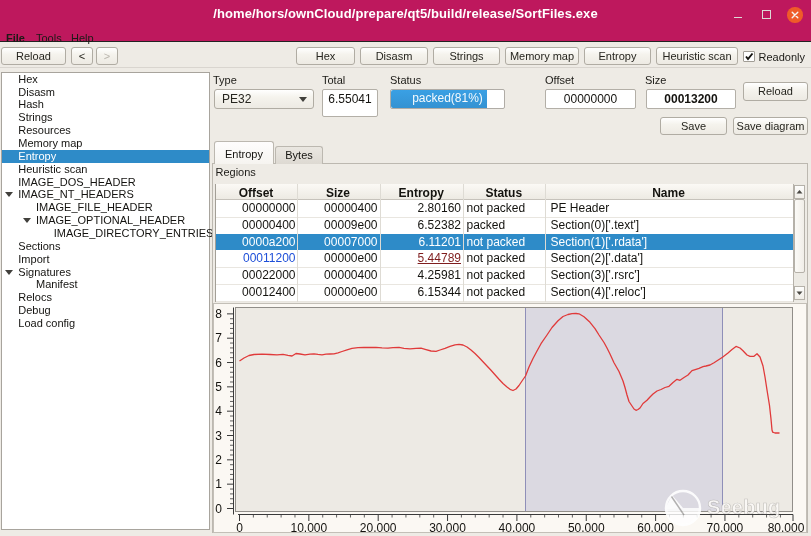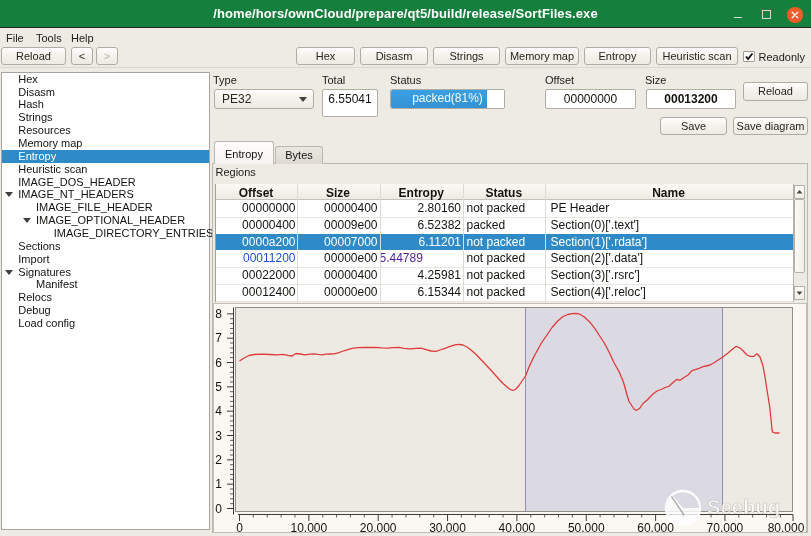--- a/index.html
+++ b/index.html
@@ -1,20 +1,20 @@
 <!DOCTYPE html>
 <html><head>
 <meta charset="utf-8">
 <style>
 * { margin:0; padding:0; box-sizing:border-box; }
 html,body { width:811px; height:536px; overflow:hidden; }
 body { font-family:"Liberation Sans", sans-serif; background:#eeebe5; position:relative; }
 .abs { position:absolute; }
 
-#titlebar { left:0; top:0; width:811px; height:28px; background:#15803d; border-bottom:1px solid #242223; }
+#titlebar { left:0; top:0; width:811px; height:42px; background:#be185d; border-bottom:1px solid #242223; }
 #title { width:100%; text-align:center; color:#fff; font-weight:bold; font-size:13px; letter-spacing:0.1px; line-height:27px; }
 
 .winbtn { top:8px; }
 
 #menubar { left:0; top:29px; width:811px; height:18px; }
 .menuitem { top:0; height:18px; font-size:11px; color:#1c1b17; line-height:19px; }
 
 .btn { background:linear-gradient(#ffffff,#f5f3ed 40%,#edeae3); border:1px solid #b0aca3; border-radius:3px; font-size:11px; color:#26251f; text-align:center; }
 .btn.dis { color:#b9b5ad; }
 
@@ -35,21 +35,21 @@
     <div id="title">/home/hors/ownCloud/prepare/qt5/build/release/SortFiles.exe</div>
   </div>
 <div class="abs winbtn" style="left:734px;top:16.5px;width:8px;height:1.8px;background:#dcdad6;"></div>
 <div class="abs winbtn" style="left:762px;top:10px;width:9px;height:9px;border:1.5px solid #dbd9d5;background:transparent;"></div>
 <div class="abs" style="left:787px;top:7px;width:15.5px;height:15.5px;border-radius:50%;background:#ef5b29;"></div>
 <svg class="abs" style="left:787px;top:7px;" width="16" height="16">
     <path d="M5.2 5.2 L10.8 10.8 M10.8 5.2 L5.2 10.8" stroke="#f6f4f2" stroke-width="1.4" stroke-linecap="round"></path>
   </svg>
 
 <div id="menubar" class="abs">
-  <div class="menuitem abs" style="left:6px;">File</div>
+  <div class="menuitem abs" style="left:6px;font-weight:bold;">File</div>
   <div class="menuitem abs" style="left:36px;">Tools</div>
   <div class="menuitem abs" style="left:71px;">Help</div>
 </div>
 
 <div class="abs" style="left:0;top:67px;width:811px;height:1px;background:#d9d5cf;"></div>
 <div class="btn abs" style="left:1px;top:47px;width:65px;height:18px;line-height:16px;">Reload</div>
 <div class="btn abs" style="left:71px;top:47px;width:22px;height:18px;line-height:16px;">&lt;</div>
 <div class="btn abs dis" style="left:96px;top:47px;width:22px;height:18px;line-height:16px;">&gt;</div>
 <div class="btn abs" style="left:296px;top:47px;width:59px;height:18px;line-height:16px;">Hex</div>
 <div class="btn abs" style="left:360px;top:47px;width:68px;height:18px;line-height:16px;">Disasm</div>
@@ -134,21 +134,21 @@
     <div class="cell" style="left:550.5px;top:216.8px;color:#14130f;">Section(0)['.text']</div>
     <div class="hline" style="left:215.5px;top:233.60000000000002px;width:577px;"></div>
     <div class="abs" style="left:215.5px;top:233.6px;width:577px;height:16.8px;background:#2e8bc8;"></div>
     <div class="cell" style="left:215.5px;top:233.6px;width:80px;text-align:right;color:#fff;">0000a200</div>
     <div class="cell" style="left:296.5px;top:233.6px;width:81px;text-align:right;color:#fff;">00007000</div>
     <div class="cell" style="left:379.5px;top:233.6px;width:81.5px;text-align:right;color:#fff;">6.11201</div>
     <div class="cell" style="left:466.5px;top:233.6px;color:#fff;">not packed</div>
     <div class="cell" style="left:550.5px;top:233.6px;color:#fff;">Section(1)['.rdata']</div>
     <div class="cell" style="left:215.5px;top:250.4px;width:80px;text-align:right;color:#1d4ed8;">00011200</div>
     <div class="cell" style="left:296.5px;top:250.4px;width:81px;text-align:right;color:#14130f;">00000e00</div>
-    <div class="cell" style="left:379.5px;top:250.4px;width:81.5px;text-align:left;color:#4c1d95;">5.44789</div>
+    <div class="cell" style="left:379.5px;top:250.4px;width:81.5px;text-align:right;color:#7f1d1d;text-decoration:underline;">5.44789</div>
     <div class="cell" style="left:466.5px;top:250.4px;color:#14130f;">not packed</div>
     <div class="cell" style="left:550.5px;top:250.4px;color:#14130f;">Section(2)['.data']</div>
     <div class="hline" style="left:215.5px;top:267.2px;width:577px;"></div>
     <div class="cell" style="left:215.5px;top:267.2px;width:80px;text-align:right;color:#14130f;">00022000</div>
     <div class="cell" style="left:296.5px;top:267.2px;width:81px;text-align:right;color:#14130f;">00000400</div>
     <div class="cell" style="left:379.5px;top:267.2px;width:81.5px;text-align:right;color:#14130f;">4.25981</div>
     <div class="cell" style="left:466.5px;top:267.2px;color:#14130f;">not packed</div>
     <div class="cell" style="left:550.5px;top:267.2px;color:#14130f;">Section(3)['.rsrc']</div>
     <div class="hline" style="left:215.5px;top:284px;width:577px;"></div>
     <div class="cell" style="left:215.5px;top:284px;width:80px;text-align:right;color:#14130f;">00012400</div>

